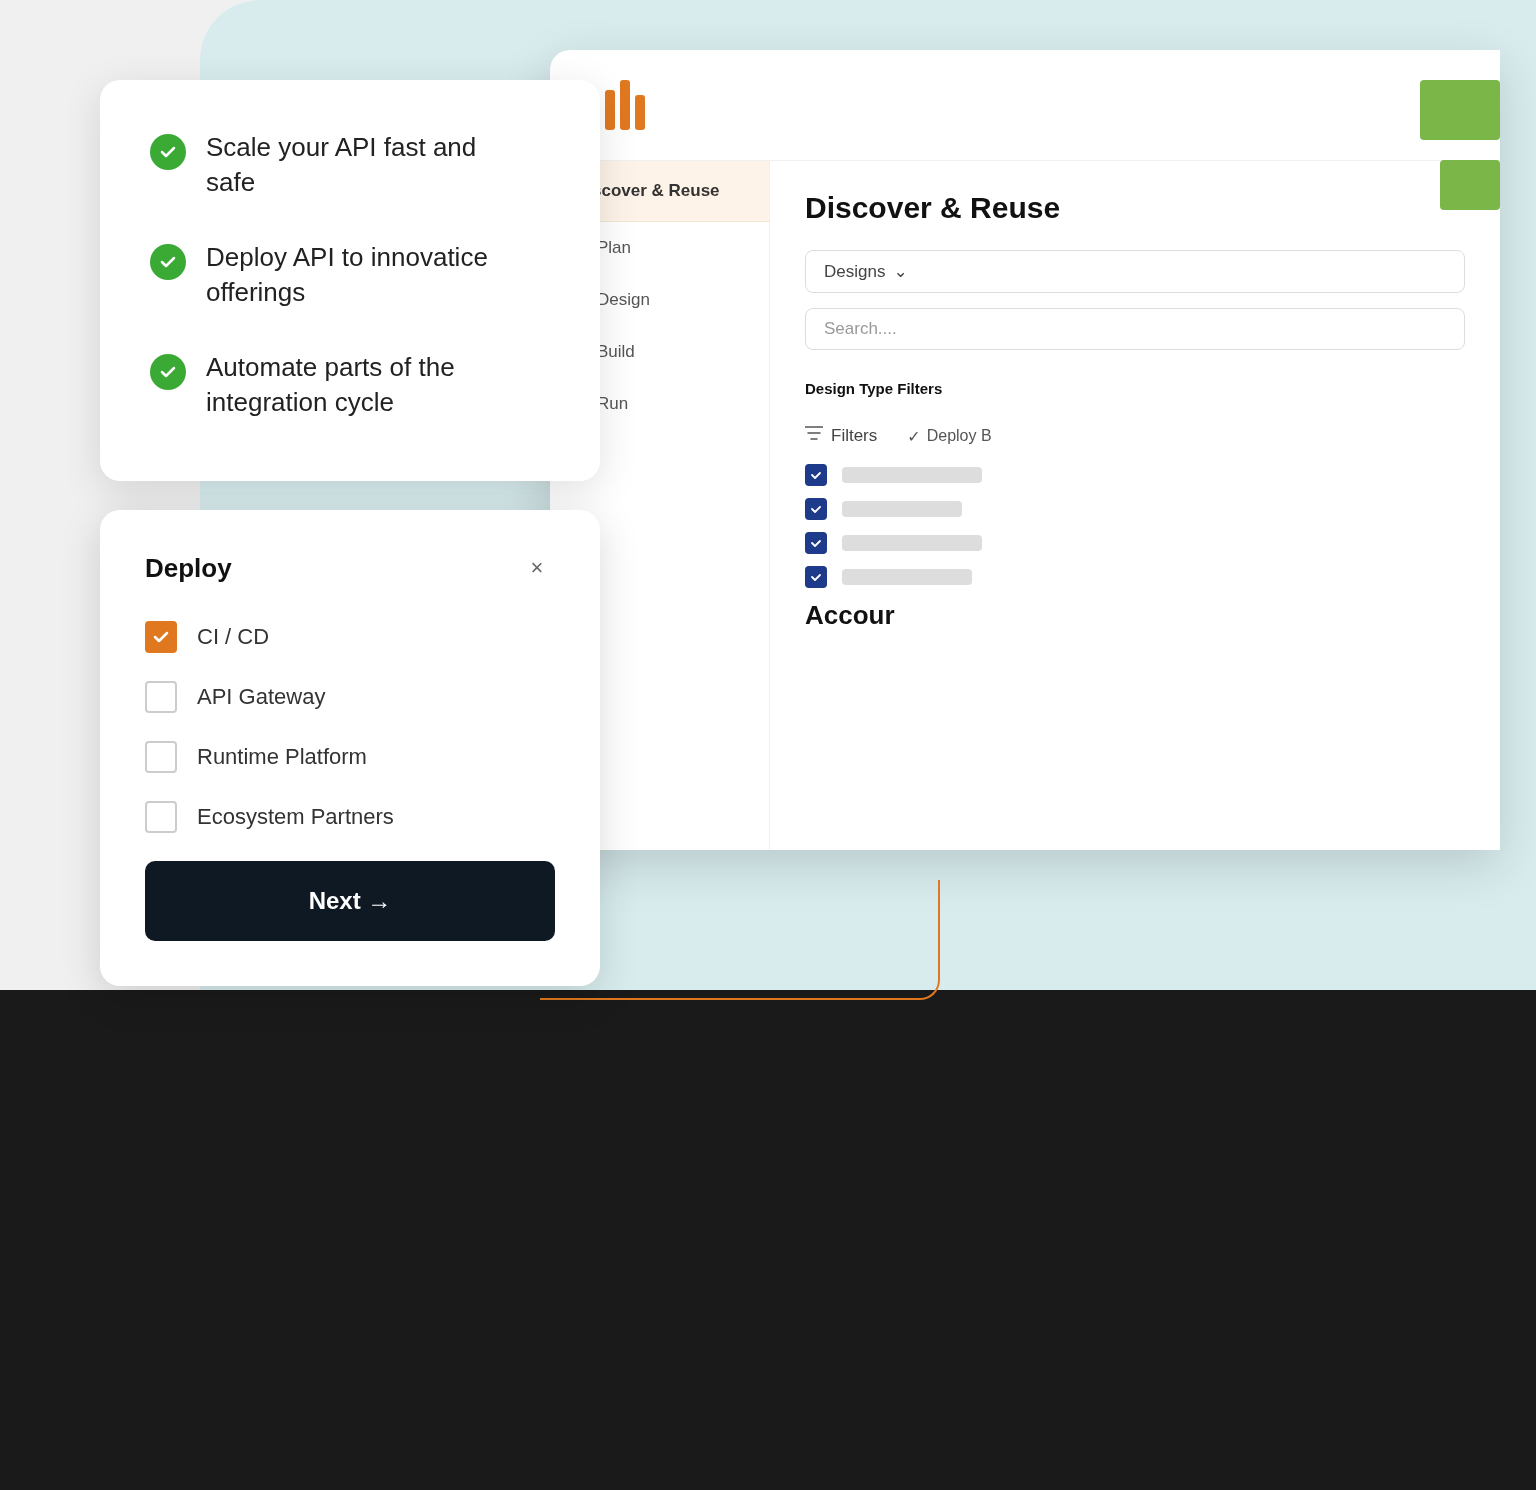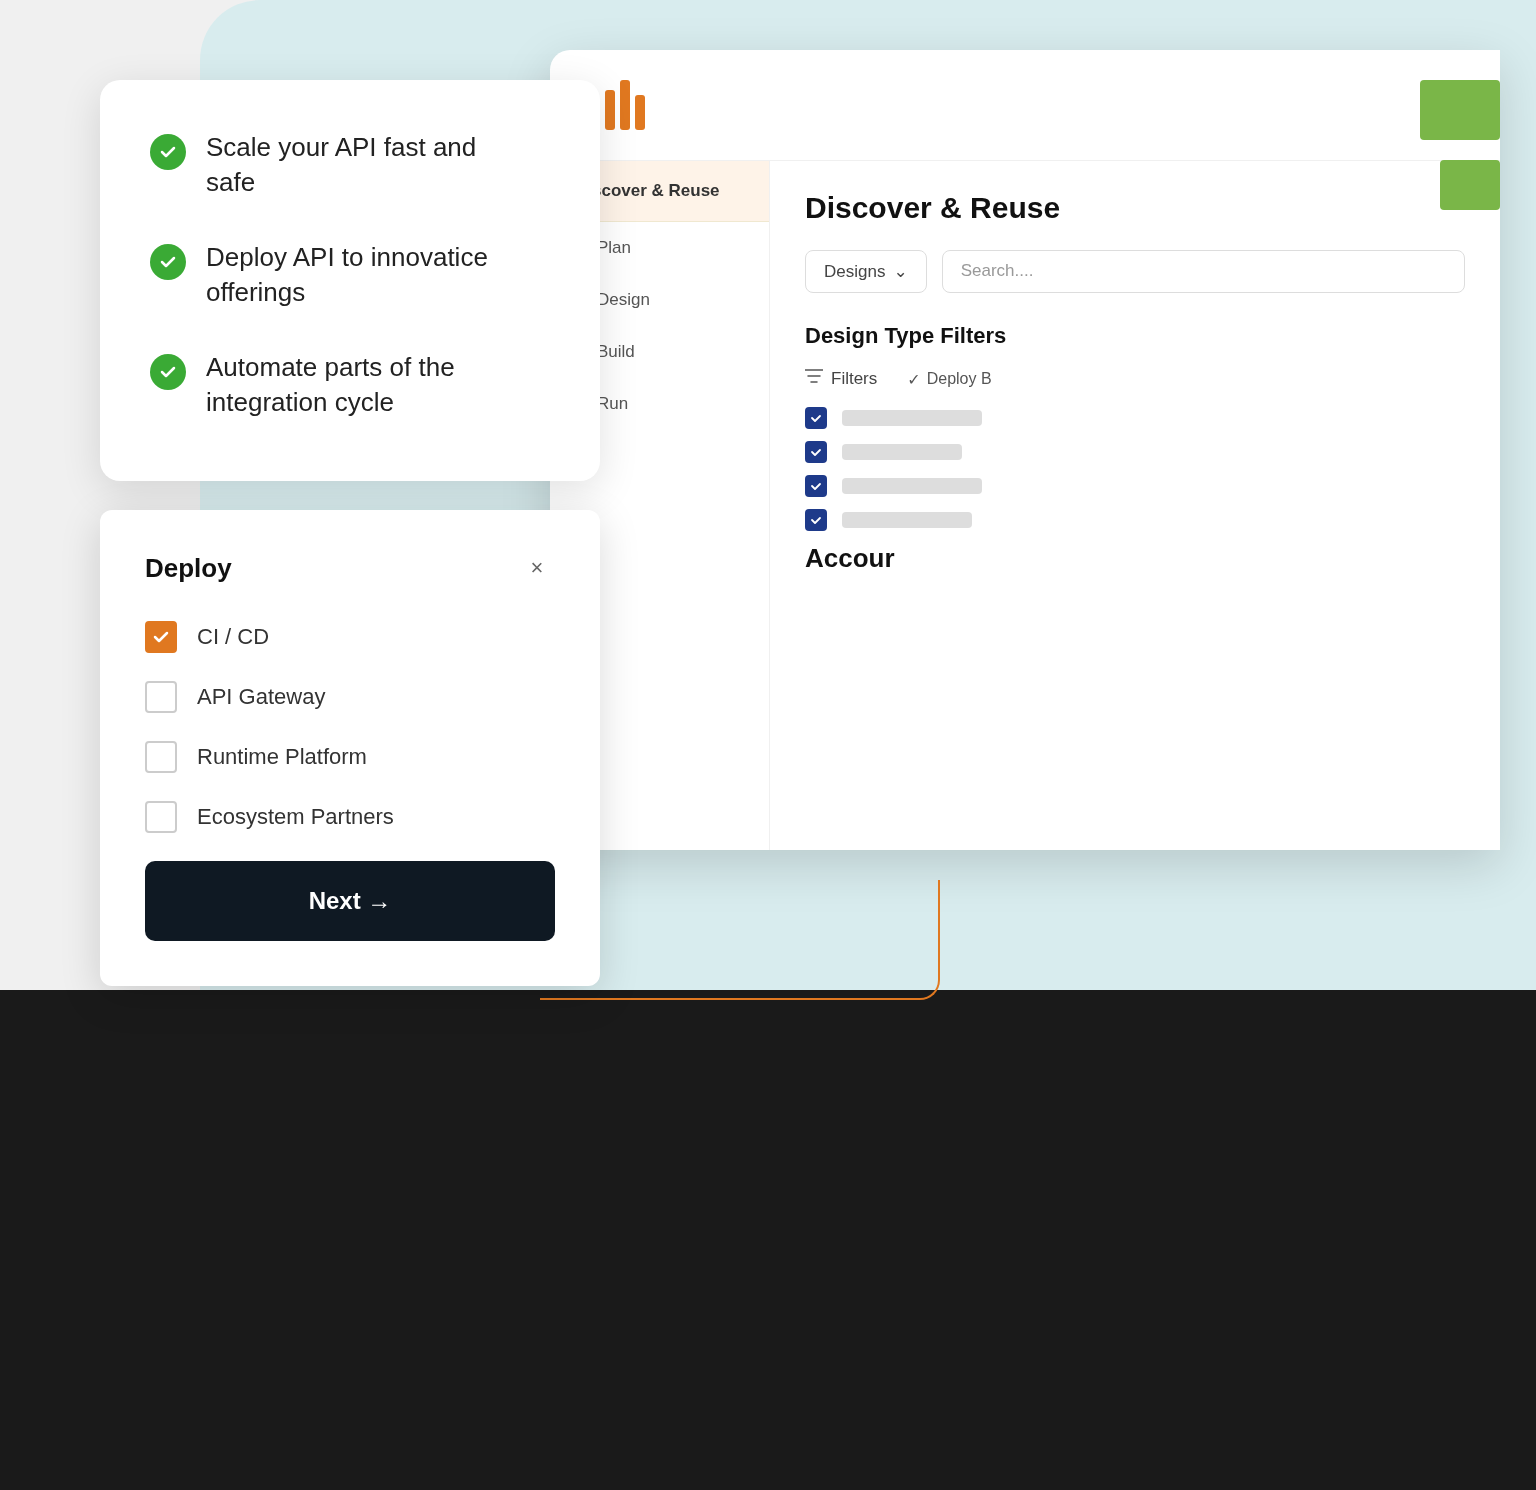--- a/index.html
+++ b/index.html
@@ -77,21 +77,21 @@
       line-height: 1.35;
     }
 
     
     .deploy-card {
       position: absolute;
       top: 510px;
       left: 100px;
       width: 500px;
       background: #fff;
-      border-radius: 12px;
+      border-radius: 20px;
       padding: 40px 45px 45px 45px;
       box-shadow: 0 10px 40px rgba(0,0,0,0.15);
       z-index: 10;
     }
 
     .deploy-header {
       display: flex;
       justify-content: space-between;
       align-items: center;
       margin-bottom: 35px;
@@ -245,20 +245,21 @@
       font-size: 30px;
       font-weight: 700;
       color: #111;
       margin-bottom: 25px;
     }
 
     .search-row {
       display: flex;
       gap: 15px;
       margin-bottom: 30px;
+      flex-direction: column;
     }
 
     .designs-dropdown {
       display: flex;
       align-items: center;
       gap: 8px;
       padding: 10px 18px;
       border: 1px solid #ddd;
       border-radius: 8px;
       font-size: 17px;
@@ -269,24 +270,24 @@
     .search-input-mock {
       flex: 1;
       padding: 10px 18px;
       border: 1px solid #ddd;
       border-radius: 8px;
       font-size: 17px;
       color: #999;
     }
 
     .filter-section-title {
-      font-size: 22px;
+      font-size: 15px;
       font-weight: 700;
       color: #111;
-      margin-bottom: 20px;
+      margin-bottom: 29px;
     }
 
     .filter-header-row {
       display: flex;
       align-items: center;
       gap: 30px;
       margin-bottom: 18px;
     }
 
     .filter-label {

